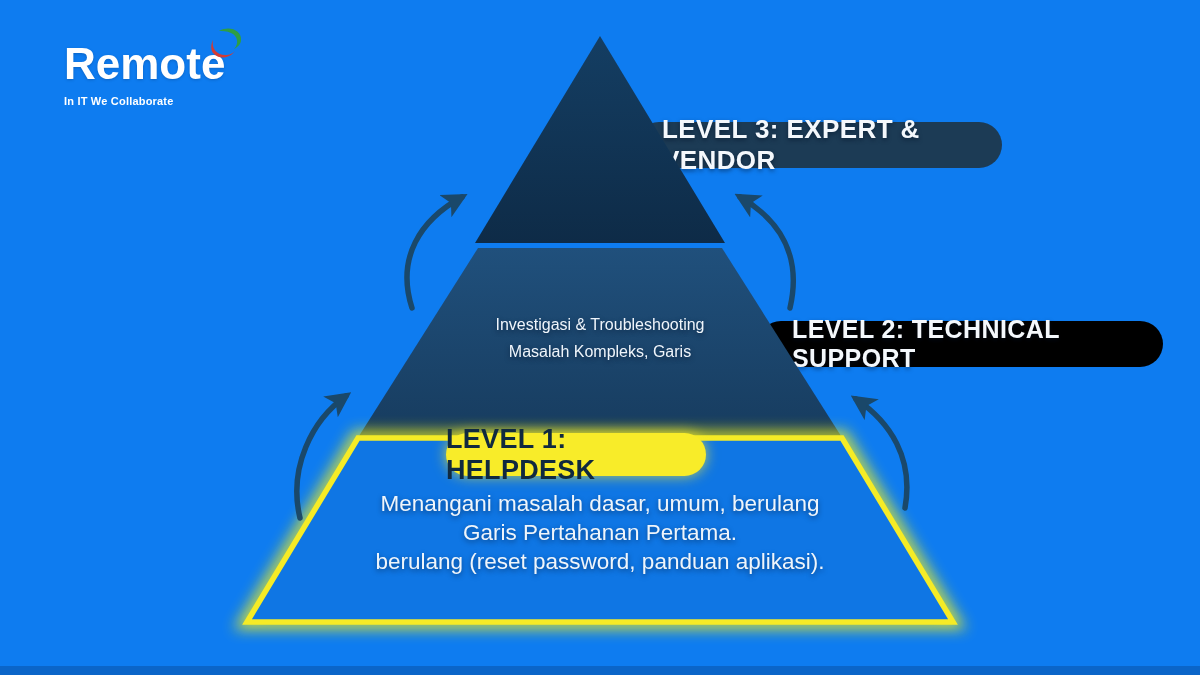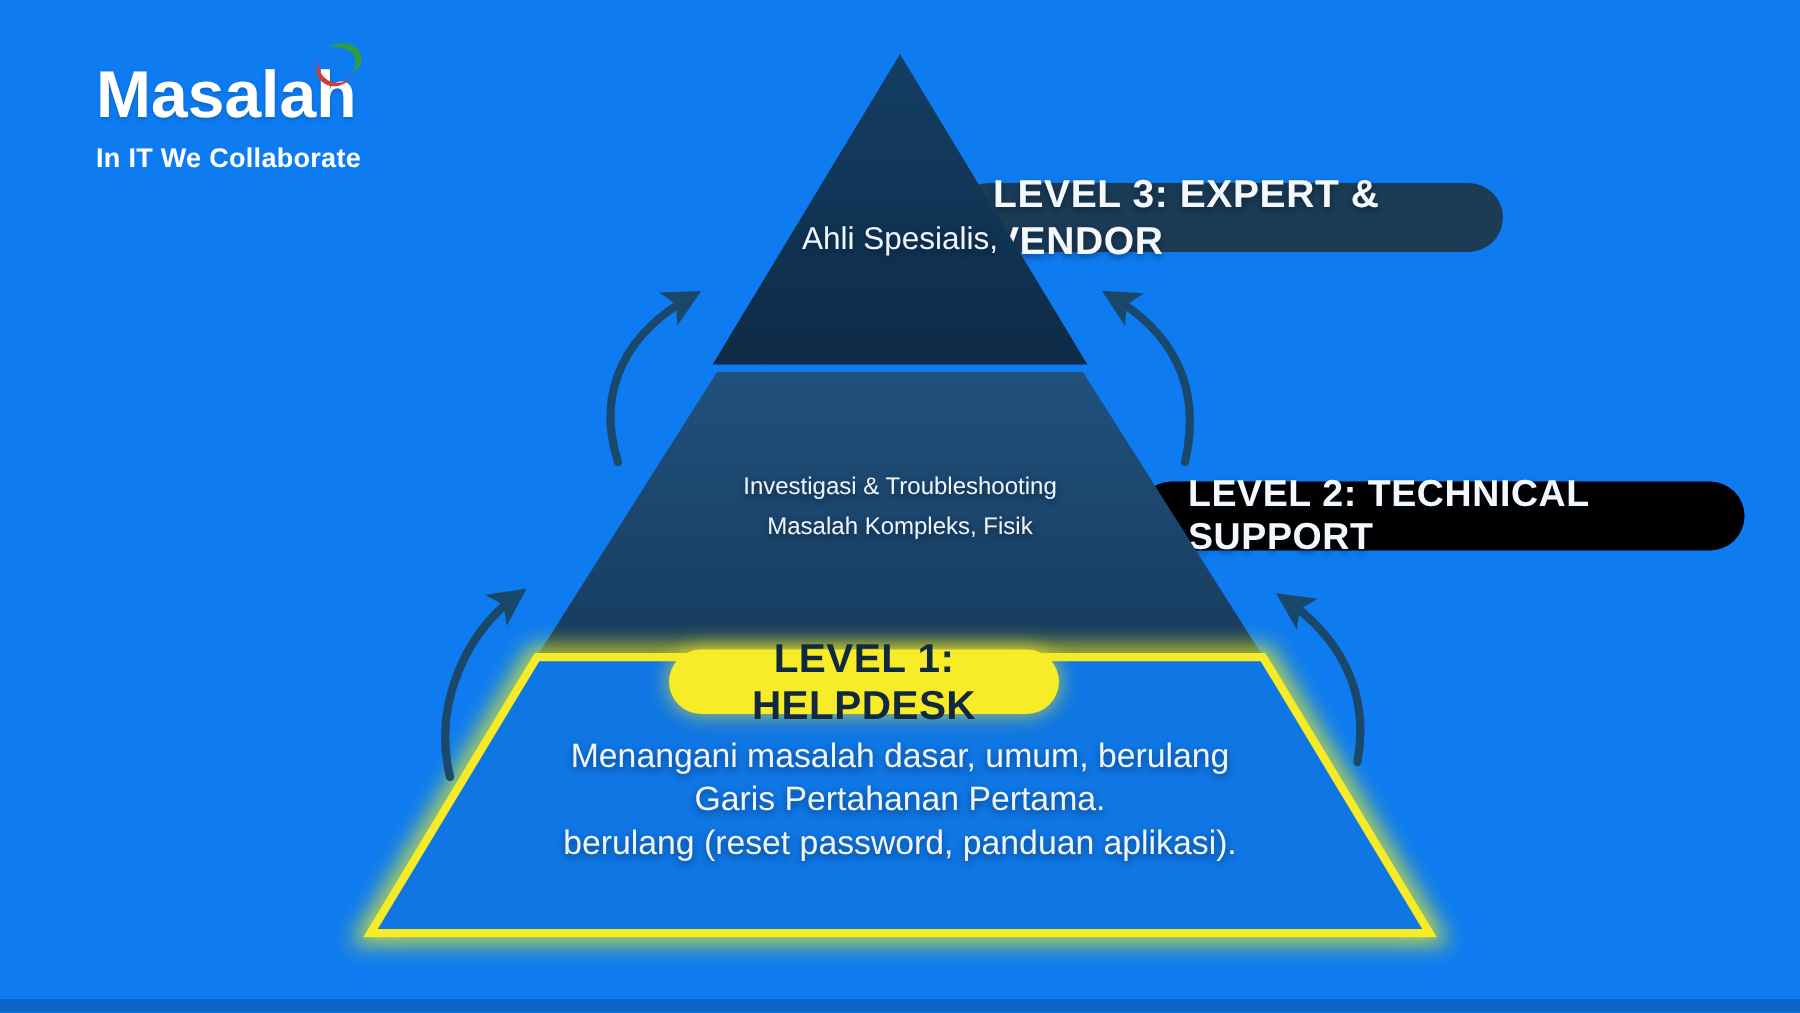--- a/index.html
+++ b/index.html
@@ -7,36 +7,36 @@
     width:1200px;height:675px;overflow:hidden;
     font-family:"Liberation Sans",sans-serif;
     background:#0E7CF0;position:relative;
   }
   .stage{position:absolute;inset:0;width:1200px;height:675px;}
 
   
   .logo{position:absolute;left:64px;top:42px;z-index:6;color:#FFFFFF;}
   .logo-word{font-size:44px;font-weight:600;letter-spacing:0px;line-height:1;
     text-shadow:0 1px 3px rgba(0,30,70,.25);}
-  .logo-tag{font-size:18px;font-weight:600;margin-top:9px;letter-spacing:.2px;}
+  .logo-tag{font-size:11px;font-weight:600;margin-top:9px;letter-spacing:.2px;}
   .logo-swoosh{position:absolute;left:139px;top:-18px;width:48px;height:42px;}
 
   
   .pill{position:absolute;display:flex;align-items:center;
     color:#F4F8FC;font-weight:bold;letter-spacing:.4px;
     text-shadow:0 2px 4px rgba(0,15,35,.5);}
   .pill-l3{left:636px;top:122px;width:366px;height:46px;background:#1C3B55;
     border-radius:24px;font-size:26px;z-index:1;justify-content:center;padding-left:26px;box-sizing:border-box;}
   .pill-l2{left:758px;top:321px;width:405px;height:46px;background:#000000;
     border-radius:24px;font-size:25px;z-index:1;justify-content:center;padding-left:34px;box-sizing:border-box;}
   .pill-l1{position:absolute;left:446px;top:433px;width:260px;height:43px;
     background:#F8EC29;border-radius:22px;z-index:4;
     display:flex;align-items:center;justify-content:center;
     color:#10293F;font-weight:bold;font-size:27px;letter-spacing:.3px;
-    box-shadow:0 0 14px rgba(248,236,41,.75);text-align:center;}
+    box-shadow:0 0 14px rgba(248,236,41,.75);}
 
   
   .pyr{position:absolute;left:0;top:0;z-index:2;}
 
   
   .desc{position:absolute;z-index:5;color:#EFF5FB;text-align:center;
     text-shadow:0 2px 5px rgba(0,18,40,.5);}
   .desc-l3{left:440px;top:147px;width:320px;font-size:21px;line-height:26px;}
   .desc-l2{left:410px;top:312px;width:380px;font-size:16px;line-height:26.5px;}
   .desc-l1{left:290px;top:489px;width:620px;font-size:22.5px;line-height:29px;}
@@ -90,34 +90,33 @@
       <path d="M790,308 C802,256 780,220 740,197" marker-end="url(#ah)"></path>
       <path d="M905,508 C914,458 890,422 856,399" marker-end="url(#ah)"></path>
     </g>
   </svg>
 
   <div class="pill-l1">
     <span>LEVEL 1: HELPDESK</span>
   </div>
 
   <div class="desc desc-l3">
-    <div>Ahli Spesialis,</div>
   </div>
   <div class="desc desc-l2">
     <div>Investigasi &amp; Troubleshooting</div>
-    <div>Masalah Kompleks, Fisik</div>
+    <div>Masalah Kompleks, Garis</div>
   </div>
   <div class="desc desc-l1">
     <div>Menangani masalah dasar, umum, berulang</div>
     <div>Garis Pertahanan Pertama.</div>
     <div>berulang (reset password, panduan aplikasi).</div>
   </div>
 
   <div class="logo">
     <svg class="logo-swoosh" viewBox="0 0 48 42">
       <path d="M16 7 C 27 1, 39 7, 38 16 C 38 20, 35 23, 31 25 C 36 20, 35 12, 28 9 C 24 7, 19 7, 16 7 Z" fill="#2E9E45"></path>
       <path d="M10 16 C 8 25, 15 32, 24 31 C 28 30.5, 30 29, 32 27 C 27 34, 17 36, 11 30 C 7 26, 8 20, 10 16 Z" fill="#D23B34"></path>
     </svg>
-    <div class="logo-word">Masalah</div>
+    <div class="logo-word">Remote</div>
     <div class="logo-tag">In IT We Collaborate</div>
   </div>
 
 </div>
 
 </body></html>

